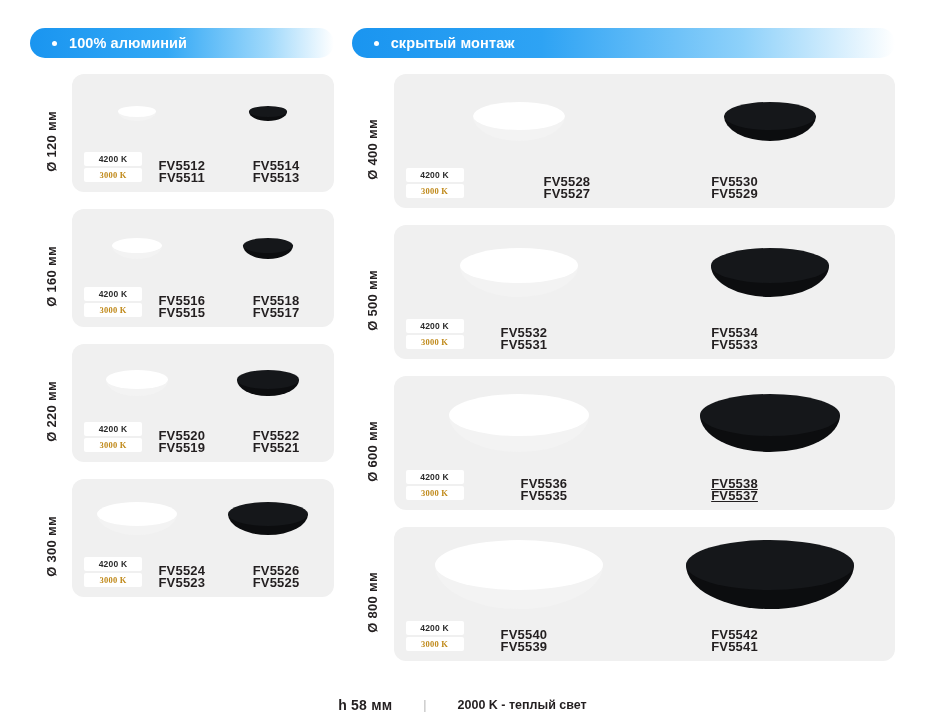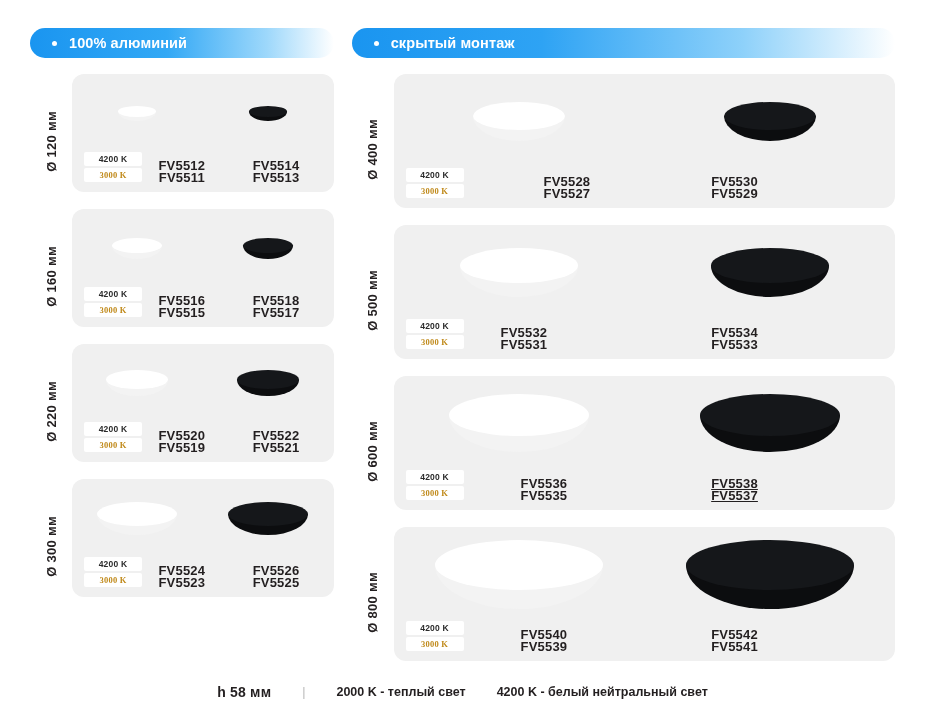--- a/index.html
+++ b/index.html
@@ -144,20 +144,21 @@
 
   
   .footer {
     display: flex;
     align-items: center;
     justify-content: center;
     gap: 31px;
     padding-top: 6px;
     font-size: 12.5px;
     font-weight: 700;
+    margin-top: 13px;
   }
   .footer .h { font-size: 14px; font-weight: 700; letter-spacing: .2px; }
   .footer .sep { color: #b9b9b9; font-weight: 400; }
   .footer .note { font-weight: 700; }
 </style>
 </head>
 <body>
 
 <div class="badges">
   <div class="badge badge-left">
@@ -404,32 +405,31 @@
               </div>
               <div class="lamp black" style="width: 168px; height: 69px;">
                 <div class="body" style="height: 44px;"></div>
                 <div class="top" style="height: 50px;"></div>
               </div>
             </div>
             <div class="temps">
               <div class="temp k4200">4200 K</div>
               <div class="temp k3000">3000 K</div>
             </div>
-            <div class="codes" style="left: 26%; transform: translateX(-50%); margin-left: 20px;">
+            <div class="codes" style="left: 26%; transform: translateX(-50%);">
               <div>FV5540</div>
               <div>FV5539</div>
             </div>
             <div class="codes" style="left: 68%; transform: translateX(-50%);">
               <div>FV5542</div>
               <div>FV5541</div>
             </div>
           </div>
         </div>
       </div>
     </div>
 </div>
 
 <div class="footer">
   <span class="h">h 58 мм</span>
   <span class="sep">|</span>
   <span class="note">2000 K - теплый свет</span>
-  <span class="note">4200 K - белый нейтральный свет</span>
 </div>
 
 </body></html>

